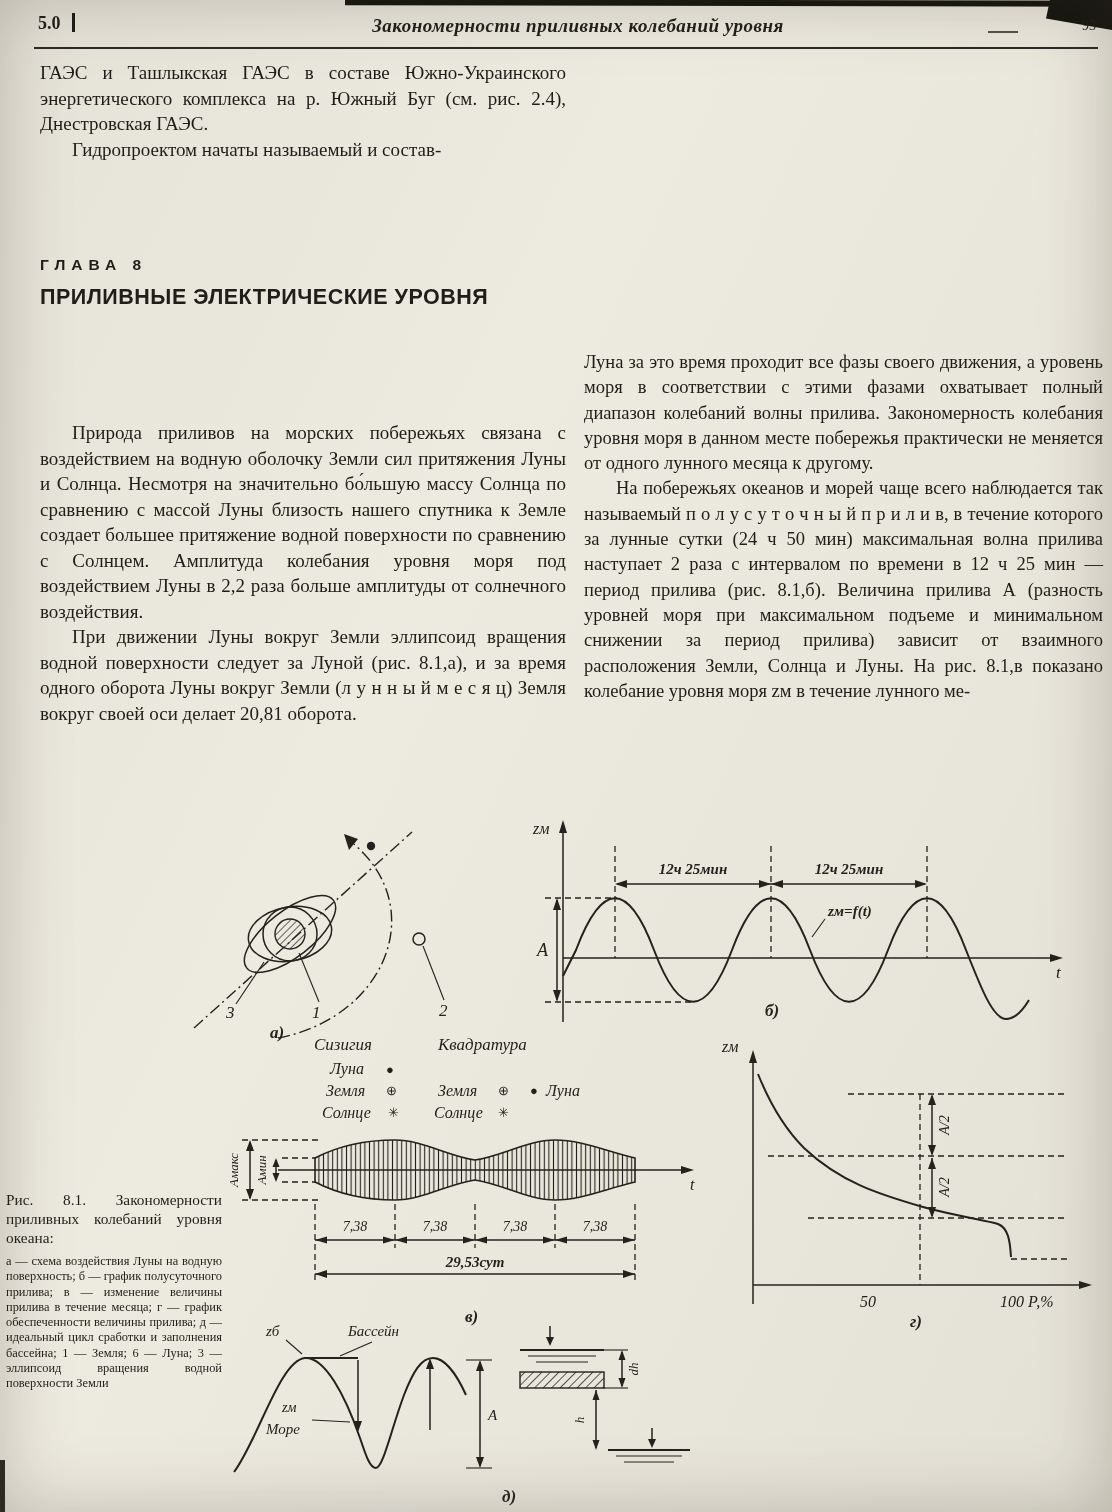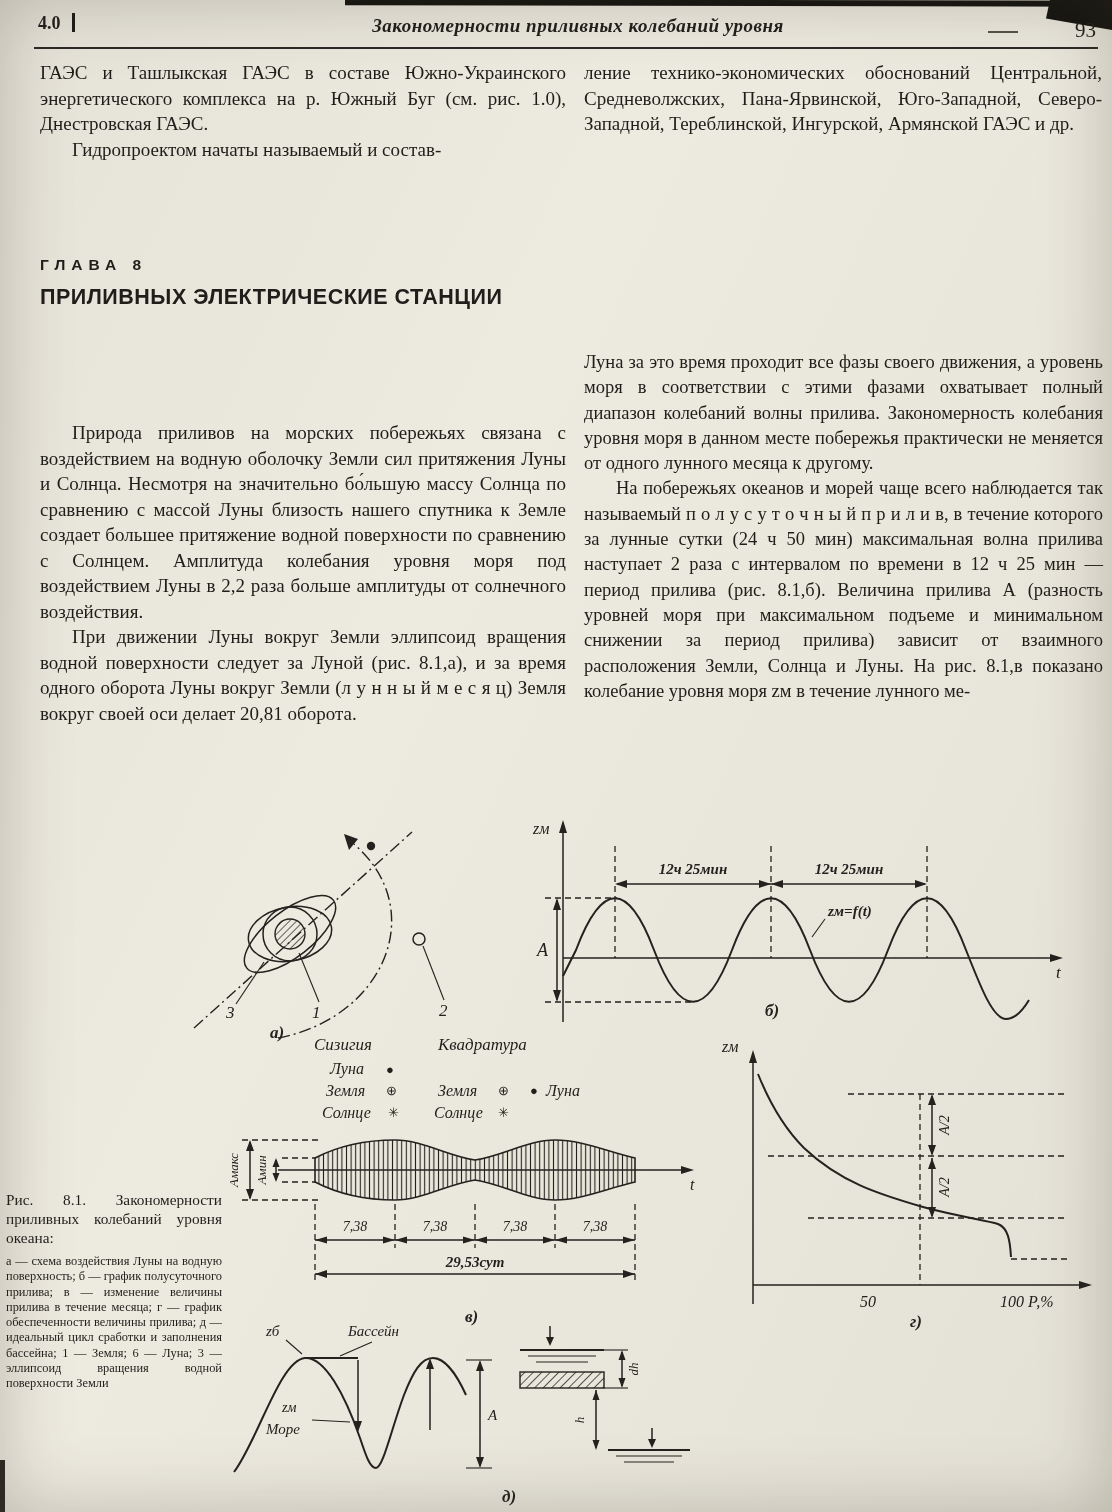--- a/index.html
+++ b/index.html
@@ -13,21 +13,21 @@
   .art-top { left:345px; top:0; width:760px; height:6px; background:#14130f; transform:rotate(.12deg); }
   .art-corner { right:0; top:0; width:66px; height:30px; background:#14130f;
                 clip-path:polygon(18% 0,100% 0,100% 100%,0 62%,6% 0); }
   .art-left { left:0; top:1460px; width:5px; height:52px; background:#2a2822; }
   .art-tick { left:72px; top:13px; width:2.5px; height:19px; background:#1c1b17; }
   .art-dash { left:988px; top:31px; width:30px; height:2px; background:#56524a; }
 
   .hdr-sec { position:absolute; left:38px; top:13px; font-size:18px; font-weight:bold; }
   .hdr-title { position:absolute; left:0; right:0; top:15px; text-align:center;
                font-style:italic; font-weight:bold; font-size:19px; letter-spacing:.5px;padding-left:44px; }
-  .hdr-page { position:absolute; right:16px; top:18px; font-size:21px; font-weight:normal;margin-left:44px; }
+  .hdr-page { position:absolute; right:16px; top:18px; font-size:14px; font-weight:normal;margin-left:44px; }
   .hdr-rule { position:absolute; left:34px; right:14px; top:47px; height:2px; background:#2b2925; }
 
   .col { position:absolute; }
   .jp { text-align:justify; hyphens:auto; -webkit-hyphens:auto; }
   .body-text { font-size:19px; line-height:25.5px; }
   .rt { font-size:18.5px; line-height:25.3px; }
   .ind { text-indent:32px; }
   #intro-left { left:40px; top:60px; width:526px; }
   #intro-right { left:584px; top:60px; width:518px; }
   #body-left { left:40px; top:420px; width:526px; }
@@ -71,35 +71,32 @@
 <body>
 
 <div id="page">
 
   <div class="art art-top"></div>
   <div class="art art-corner"></div>
   <div class="art art-left"></div>
   <div class="art art-tick"></div>
   <div class="art art-dash"></div>
 
-  <div class="hdr-sec">4.0</div>
+  <div class="hdr-sec">5.0</div>
   <div class="hdr-title">Закономерности приливных колебаний уровня</div>
   <div class="hdr-page">93</div>
   <div class="hdr-rule"></div>
 
   <div class="col body-text" id="intro-left">
-    <p class="jp">ГАЭС и Ташлыкская ГАЭС в составе Южно-Украинского энергетического комплекса на р. Южный Буг (см. рис. 1.0), Днестровская ГАЭС.</p>
+    <p class="jp">ГАЭС и Ташлыкская ГАЭС в составе Южно-Украинского энергетического комплекса на р. Южный Буг (см. рис. 2.4), Днестровская ГАЭС.</p>
     <p class="jp ind">Гидропроектом начаты называемый и состав-</p>
   </div>
-  <div class="col body-text" id="intro-right">
-    <p class="jp">ление технико-экономических обоснований Центральной, Средневолжских, Пана-Ярвинской, Юго-Западной, Северо-Западной, Тереблинской, Ингурской, Армянской ГАЭС и др.</p>
-  </div>
 
   <div class="chapter-label">ГЛАВА 8</div>
-  <div class="chapter-title">ПРИЛИВНЫХ ЭЛЕКТРИЧЕСКИЕ СТАНЦИИ</div>
+  <div class="chapter-title">ПРИЛИВНЫЕ ЭЛЕКТРИЧЕСКИЕ УРОВНЯ</div>
 
   <div class="col body-text" id="body-left">
     <p class="jp ind">Природа приливов на морских побережьях связана с воздействием на водную оболочку Земли сил притяжения Луны и Солнца. Несмотря на значительно бо́льшую массу Солнца по сравнению с массой Луны близость нашего спутника к Земле создает большее притяжение водной поверхности по сравнению с Солнцем. Амплитуда колебания уровня моря под воздействием Луны в 2,2 раза больше амплитуды от солнечного воздействия.</p>
     <p class="jp ind">При движении Луны вокруг Земли эллипсоид вращения водной поверхности следует за Луной (рис. 8.1,а), и за время одного оборота Луны вокруг Земли (л у н н ы й  м е с я ц) Земля вокруг своей оси делает 20,81 оборота.</p>
   </div>
   <div class="col rt" id="body-right">
     <p class="jp">Луна за это время проходит все фазы своего движения, а уровень моря в соответствии с этими фазами охватывает полный диапазон колебаний волны прилива. Закономерность колебания уровня моря в данном месте побережья практически не меняется от одного лунного месяца к другому.</p>
     <p class="jp ind">На побережьях океанов и морей чаще всего наблюдается так называемый п о л у с у т о ч н ы й  п р и л и в, в течение которого за лунные сутки (24 ч 50 мин) максимальная волна прилива наступает 2 раза с интервалом по времени в 12 ч 25 мин — период прилива (рис. 8.1,б). Величина прилива А (разность уровней моря при максимальном подъеме и минимальном снижении за период прилива) зависит от взаимного расположения Земли, Солнца и Луны. На рис. 8.1,в показано колебание уровня моря zм в течение лунного ме-</p>
   </div>
 

